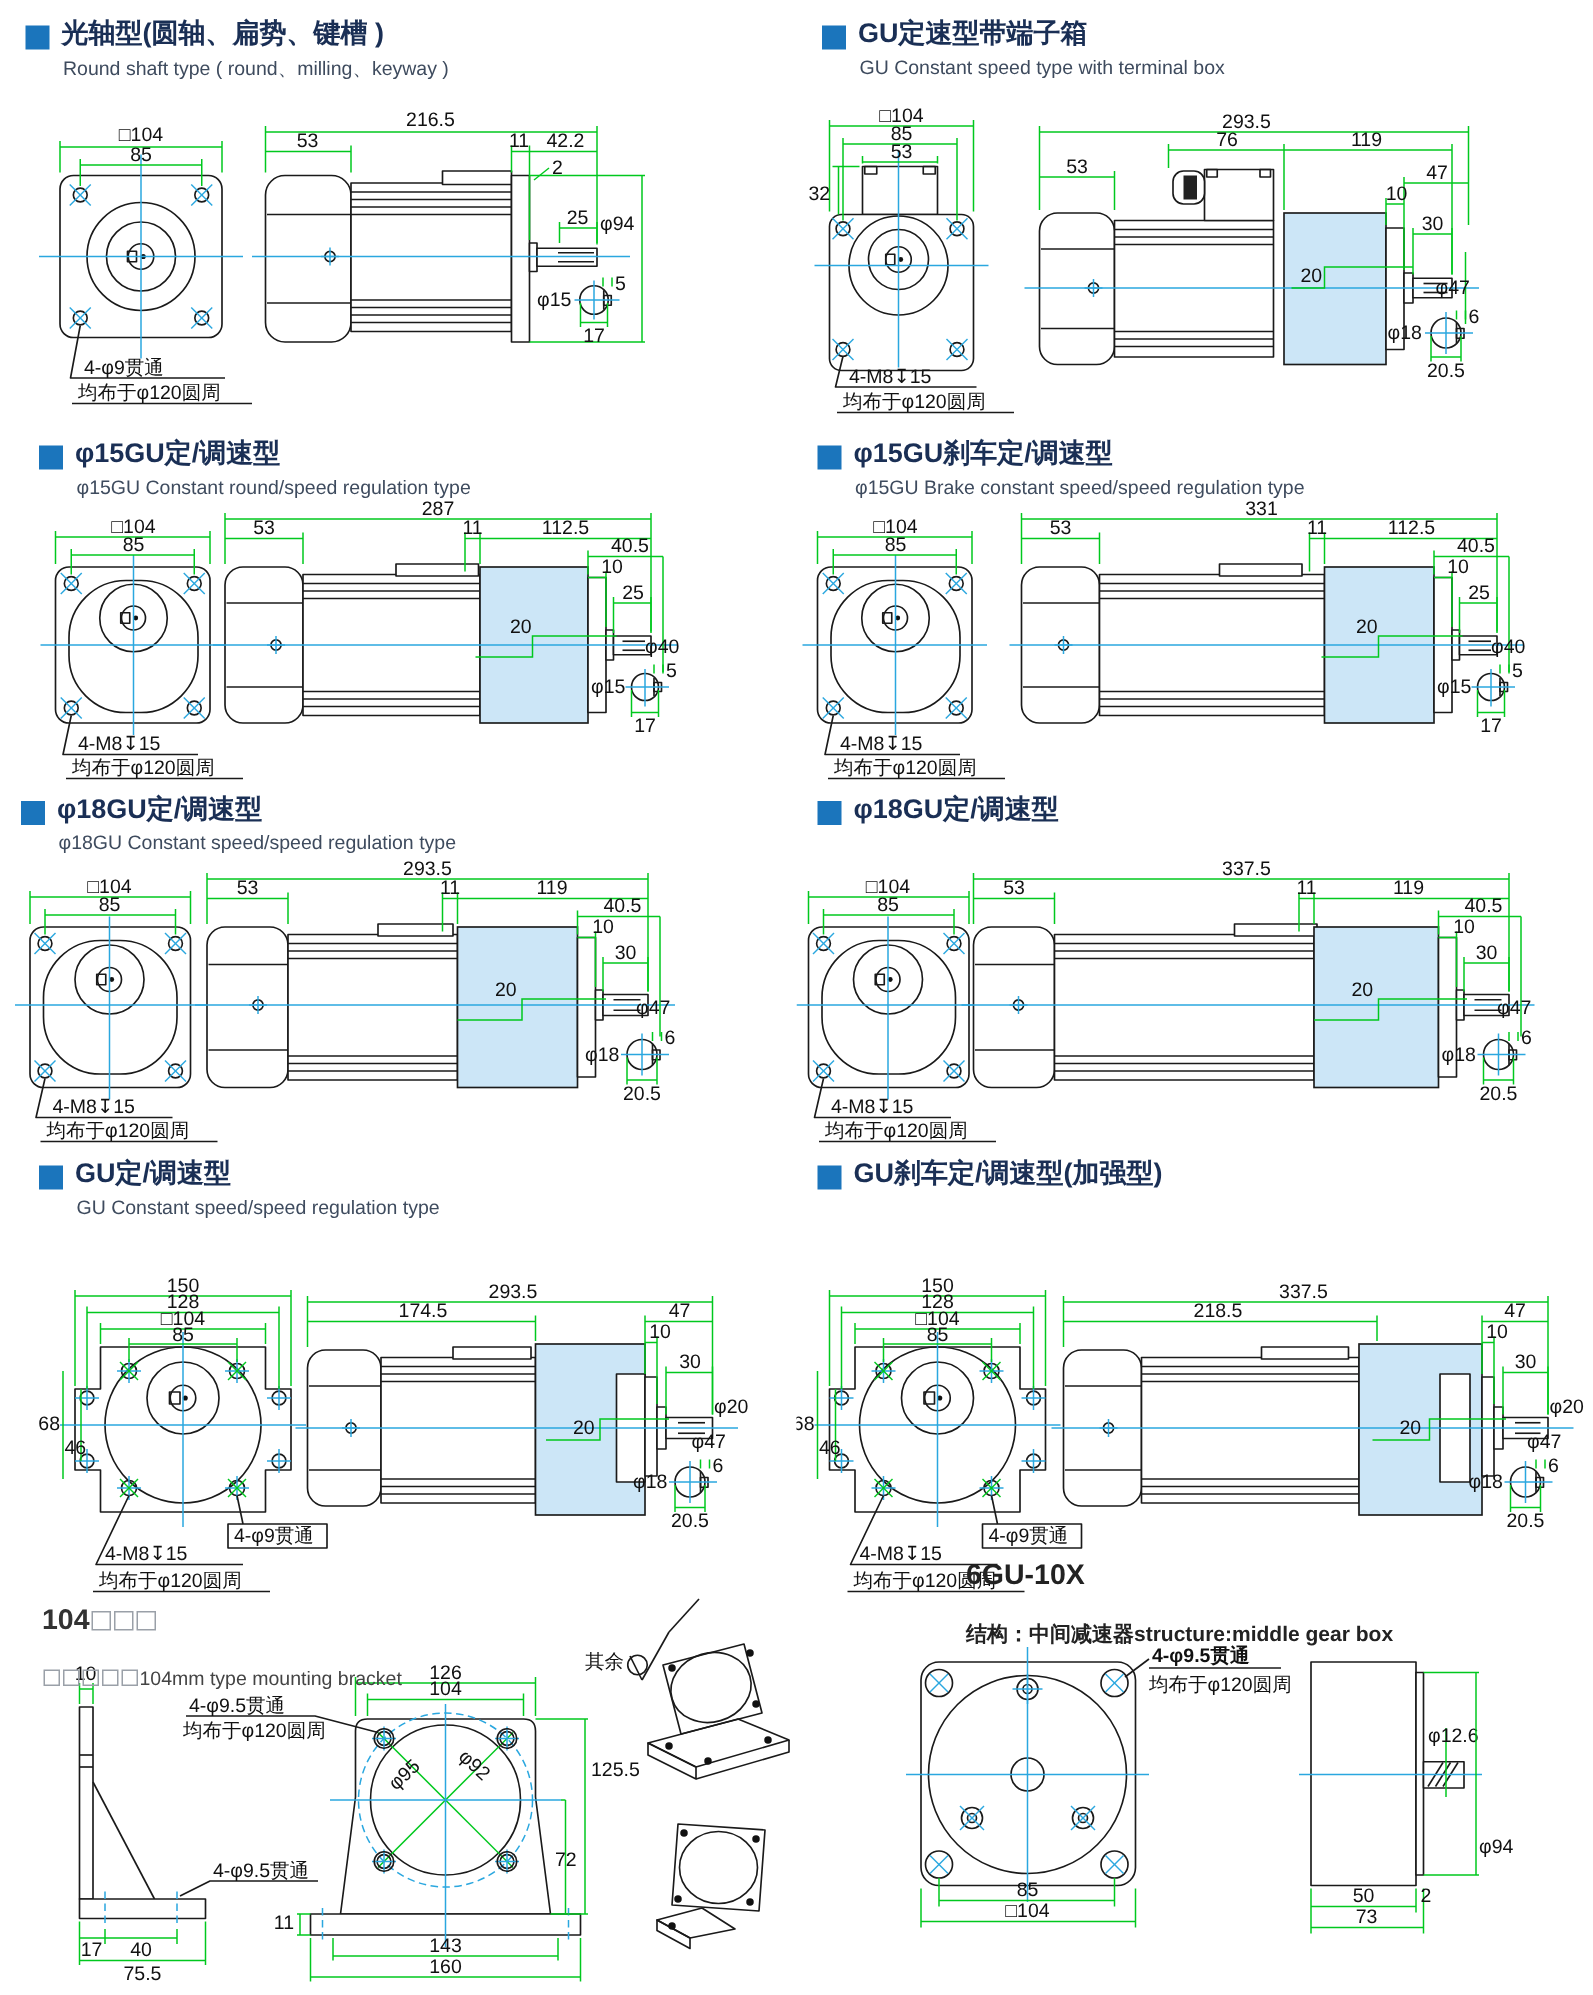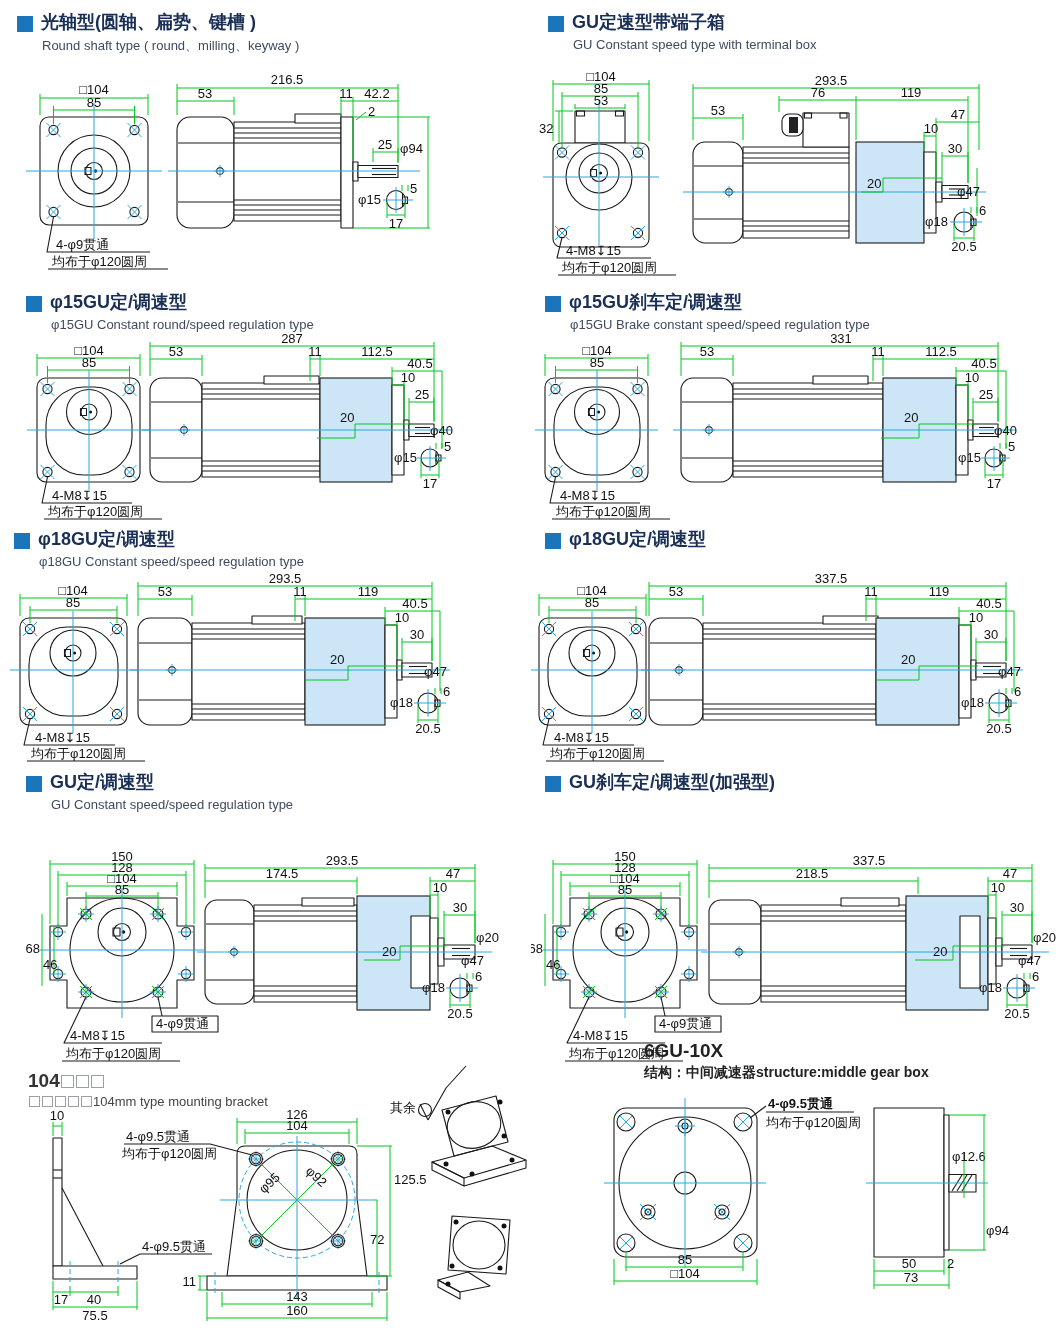--- a/index.html
+++ b/index.html
@@ -1,39 +1,39 @@
 <!DOCTYPE html>
 <html><head>
 <meta charset="utf-8">
 <style>
   html,body{margin:0;padding:0;background:#fff}
   .page{position:relative;width:1062px;height:1330px;background:#fff;overflow:hidden;
         font-family:"Liberation Sans","DejaVu Sans",sans-serif}
   section.panel{position:absolute}
   .hd{position:absolute;z-index:2}
-  .hd .row{display:flex;align-items:center;gap:8px}
+  .hd .row{display:flex;align-items:flex-end;gap:8px}
   .hd .sq{width:16px;height:16px;background:#1b75bc;margin-top:3px;flex:0 0 auto}
   .hd .zh{font-size:18px;font-weight:bold;color:#1a2f55;line-height:1.15;white-space:nowrap}
   .hd .en{font-size:13px;color:#3e4b5e;margin:4px 0 0 25px;white-space:nowrap}
   svg.draw{position:absolute;left:0;top:0;z-index:1}
   
   .k{stroke:#1a1a1a;fill:none;stroke-width:1.1;stroke-linejoin:round}
   .kf{stroke:#1a1a1a;fill:#fff;stroke-width:1.1;stroke-linejoin:round}
   .lb{stroke:#1a1a1a;fill:#cce6f7;stroke-width:1.1}
   .g{stroke:#00c81e;fill:none;stroke-width:1}
   .c{stroke:#2aa7df;fill:none;stroke-width:1}
   .cd{stroke:#2aa7df;fill:none;stroke-width:1;stroke-dasharray:5 3}
   text{font-family:"Liberation Sans","DejaVu Sans",sans-serif;font-size:13px;fill:#111}
   text.tc{text-anchor:middle}
   text.te{text-anchor:end}
   text.b{font-weight:bold}
   .boxsq{display:inline-block;width:11px;height:11px;border:1px solid #9aa0a8;margin:0 1px;vertical-align:-1px}
   .boxsq.s{width:9px;height:9px}
   .bt{font-size:19px;font-weight:bold;color:#333}
-  .bsub{font-size:13px;color:#444;margin-top:2px}
+  .bsub{font-size:13px;color:#444;margin-top:19px}
 </style>
 </head>
 <body>
 
 <div class="page">
 
 <svg width="0" height="0" style="position:absolute">
   <defs>
     <g id="scrX">
           <circle class="k" r="4.6" fill="#fff"></circle>

